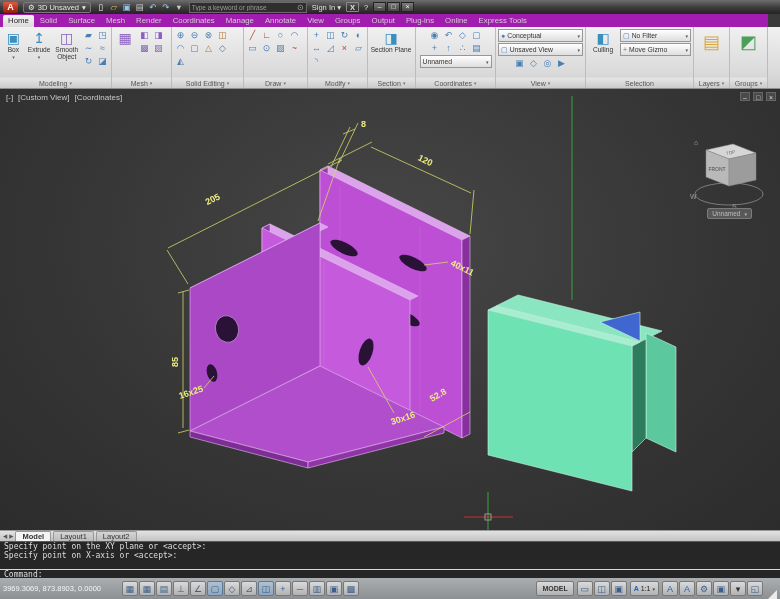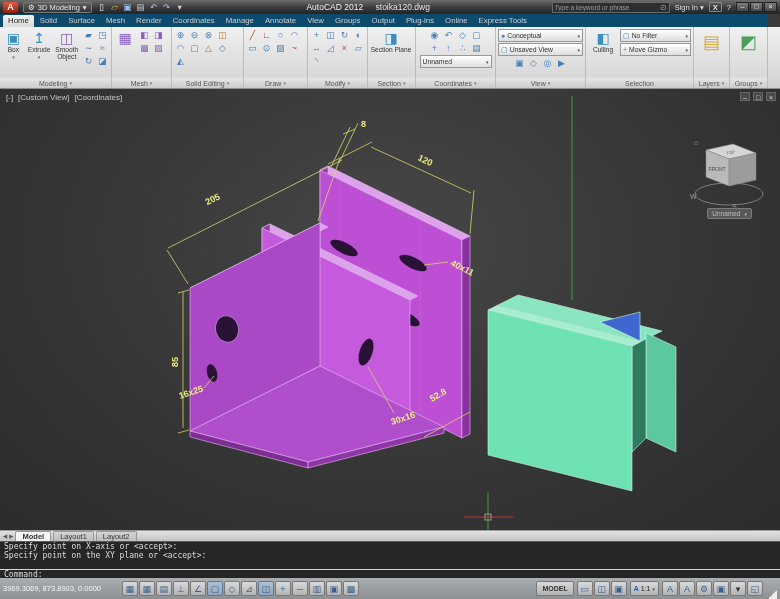--- a/index.html
+++ b/index.html
@@ -25,21 +25,21 @@
     font-size:6.5px; font-family:"Liberation Sans",sans-serif; }
   .search input::placeholder { color:#9a9a9a; }
   .sicon { color:#aaa; font-size:8px; }
   .tbtn { font-size:7.5px; color:#e0e0e0; display:inline-flex; align-items:center; gap:2px; white-space:nowrap; }
   .xchg { font-weight:bold; border:1px solid #8a8a8a; padding:0 3px; height:10px; border-radius:1px; }
   .winbtns { display:inline-flex; gap:1px; }
   .winbtn { width:13px; height:10px; background:linear-gradient(#7d7d7d,#464646); border:1px solid #222;
     color:#f0f0f0; font-size:7px; line-height:8px; display:inline-flex; align-items:center; justify-content:center; }
 
   
-  .tabrow { position:absolute; top:14px; left:0; right:12px; height:13px; background:#0c4a6e; z-index:6;
+  .tabrow { position:absolute; top:14px; left:0; right:12px; height:13px; background:#a21caf; z-index:6;
     display:flex; align-items:flex-end; padding-left:3px; gap:1px; }
   .tab { font-size:7.8px; color:#cfcfcf; padding:1px 5px 2px; white-space:nowrap; }
   .tab.active { background:linear-gradient(#f3f3f3,#dadada); color:#1f1f1f; border-radius:2px 2px 0 0; }
 
   
   .ribbon { position:absolute; top:27px; left:0; right:0; height:62px; z-index:5; display:flex;
     background:linear-gradient(#f0f0f0,#dadada 75%,#cecece); border-bottom:1px solid #8f8f8f; }
   .panel { height:100%; display:flex; flex-direction:column; border-right:1px solid #bcbcbc; }
   .pc { flex:1; display:flex; padding:2px 2px 0; gap:2px; align-items:flex-start; overflow:hidden; }
   .pc.col { flex-direction:column; align-items:center; gap:1px; }
@@ -144,36 +144,32 @@
 </style>
 </head>
 <body>
 
 <div class="app">
 
   <div class="titlebar">
     <span class="logo">A</span>
     <span class="ws">
       <span>⚙</span>
-      <span>3D Modeling</span>
+      <span>3D Unsaved</span>
       <span class="dd">▾</span>
     </span>
     <span class="qat">
         <span class="ricon" style="color: rgb(240, 240, 240);">▯</span>
         <span class="ricon" style="color: rgb(232, 195, 90);">▱</span>
         <span class="ricon" style="color: rgb(156, 196, 232);">▣</span>
         <span class="ricon" style="color: rgb(207, 207, 207);">▤</span>
         <span class="ricon" style="color: rgb(156, 196, 232);">↶</span>
         <span class="ricon" style="color: rgb(156, 196, 232);">↷</span>
         <span class="ricon" style="color: rgb(204, 204, 204);">▾</span>
       </span>
-    <span class="title">
-      <span>AutoCAD 2012</span>
-      <span class="doc">stoika120.dwg</span>
-    </span>
     <span class="search">
       <input placeholder="Type a keyword or phrase" style="">
       <span class="sicon">⊙</span>
     </span>
     <span class="tbtn">
       <span>Sign In</span>
       <span class="dd">▾</span>
     </span>
     <span class="tbtn xchg">X</span>
     <span class="tbtn">?</span>
@@ -536,22 +532,22 @@
       <span>◀</span>
       <span>▶</span>
     </span>
     <span class="ltab active">Model</span>
     <span class="ltab">Layout1</span>
     <span class="ltab">Layout2</span>
   </div>
 
   <div class="cmdarea">
     <div class="cmdhist">
+        <div class="cmdline">Specify point on the XY plane or &lt;accept&gt;:</div>
         <div class="cmdline">Specify point on X-axis or &lt;accept&gt;:</div>
-        <div class="cmdline">Specify point on the XY plane or &lt;accept&gt;:</div>
       </div>
     <div class="cmdprompt">
       <span>Command:</span>
     </div>
   </div>
 
   <div class="statusbar">
     <span class="coords">3969.3069, 873.8903, 0.0000</span>
     <span class="toggles">
         <span class="ricon" style="color: rgb(60, 95, 138);">▦</span>

